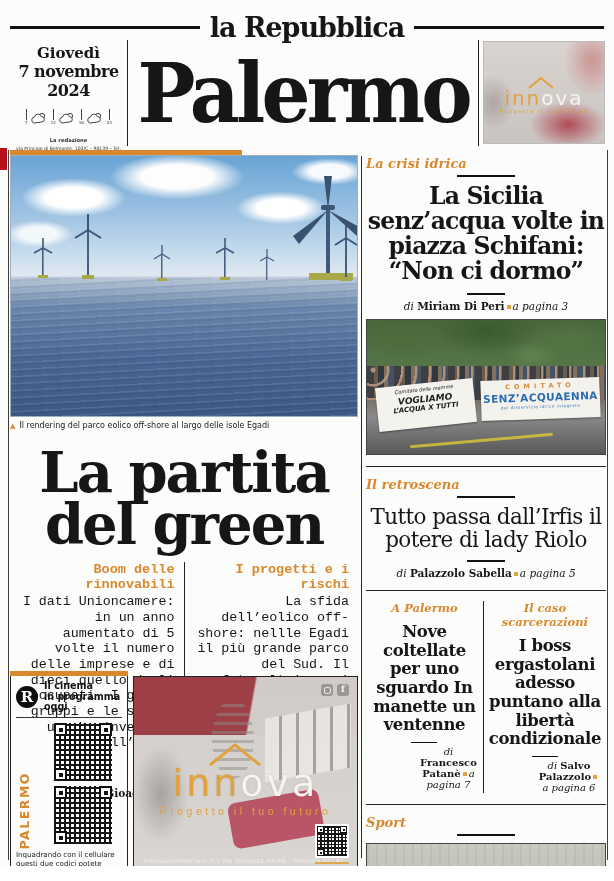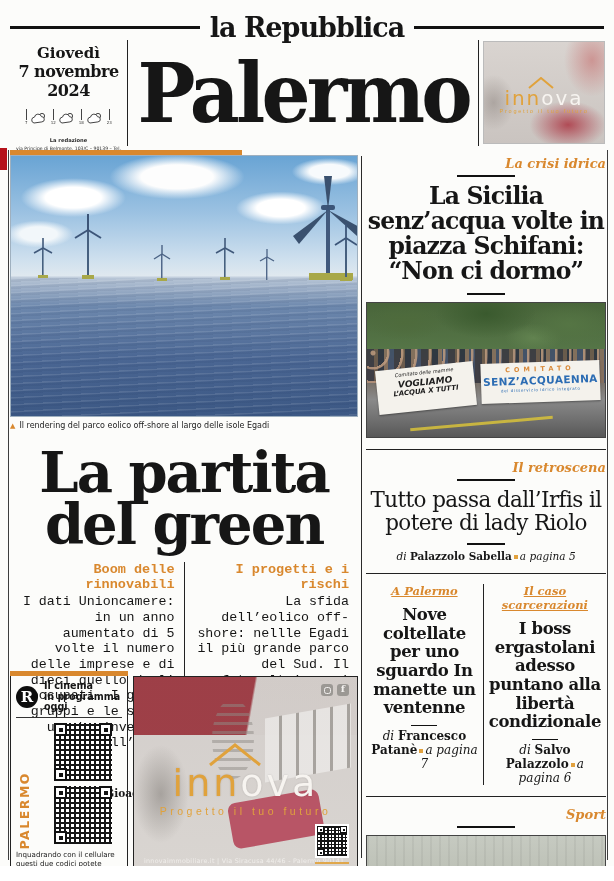--- a/index.html
+++ b/index.html
@@ -70,21 +70,21 @@
   .byline-block { text-align: center; }
   .byline-rule { width: 38px; height: 2px; background: #111; margin: 0 auto 5px; }
   .byline { font-size: 10.5px; }
   .by-prefix, .by-page { font-style: italic; }
   .by-name { font-weight: bold; }
   .by-dot { display: inline-block; width: 4px; height: 4px; background: #e2a23e; margin: 0 2px 1px; }
   .lead .byline-block { margin-top: 13px; }
 
   
   .right-col { position: absolute; left: 366px; top: 156px; width: 240px; }
-  .kicker-wrap { text-align: right; }
+  .kicker-wrap { text-align: left; }
   .kicker { color: #d9882e; font-style: italic; font-weight: bold; font-size: 13px; }
   .kicker-rule { width: 58px; height: 1.5px; background: #111; margin: 4px auto 0; }
   .h-main { margin-top: 7px; text-align: center; font-weight: bold; font-size: 23.5px; line-height: 1.07; letter-spacing: -0.8px; }
   .right-col .byline-block { margin-top: 9px; }
   .protest-photo { position: relative; width: 240px; height: 136px; margin-top: 7px; overflow: hidden; border: 1px solid #444;
     background:
       radial-gradient(56px 26px at 16% 14%, #4e6b3c, transparent 72%),
       radial-gradient(70px 34px at 50% 8%, #3a5a2e, transparent 72%),
       radial-gradient(64px 30px at 85% 16%, #557544, transparent 72%),
       radial-gradient(40px 20px at 70% 26%, #628350, transparent 72%),
@@ -101,23 +101,23 @@
   .banner-right { left: 48%; top: 44%; width: 50%; height: 30%; transform: rotate(-2deg); font-family: "DejaVu Sans", sans-serif; padding-top: 3px; }
   .banner-right .br1 { color: #d98a3a; font-size: 6.5px; font-weight: bold; letter-spacing: 4px; }
   .banner-right .br2 { color: #2b6cb3; font-size: 10.5px; font-weight: bold; letter-spacing: .4px; margin-top: 1px; }
   .banner-right .br3 { color: #2b6cb3; font-size: 4px; letter-spacing: .6px; margin-top: 1px; }
   .road-line { position: absolute; left: 18%; bottom: 9%; width: 60%; height: 3px; background: #d8c23a; transform: rotate(-5deg); opacity: .85; }
   .hdiv { height: 1px; background: #222; margin: 11px 0 10px; }
   .h-sub { text-align: center; font-weight: normal; font-size: 21.5px; line-height: 1.08; letter-spacing: -0.6px; margin-top: 7px; }
   .mini-row { display: flex; margin-top: 2px; }
   .mini { flex: 1; text-align: center; padding: 0 5px; }
   .mini:first-child { border-right: 1px solid #222; }
-  .mini .kicker { font-size: 11.5px; text-decoration: underline; }
+  .mini .kicker { font-size: 11.5px; }
   .mini-h { font-weight: bold; font-size: 16.5px; line-height: 1.13; letter-spacing: -0.4px; margin-top: 8px; }
-  .mini .byline { font-size: 12px; }
+  .mini .byline { font-size: 10px; margin-left: 48px; }
   .mini .byline-rule { width: 26px; height: 1.5px; margin-bottom: 3px; }
   .mini .byline-block { margin-top: 7px; }
   .sport-photo { position: relative; width: 240px; height: 123px; margin-top: 7px; overflow: hidden; border: 1px solid #444;
     background: linear-gradient(#c6cac1 0%, #b4b8ac 58%, #9aa68c 74%, #7c9268 86%, #6d8a5c 100%); }
   .sport-photo .fence { position: absolute; inset: 0; background: repeating-linear-gradient(90deg, rgba(40,40,40,.06) 0 2px, transparent 2px 9px); }
 
   
   .cinema { position: absolute; left: 10px; top: 671px; width: 118px; height: 203px; font-family: "DejaVu Sans", sans-serif; }
   .cinema-orange { height: 5px; background: #d9882e; }
   .cinema-inner { position: relative; height: 198px; border: 1px solid #222; border-top: none; padding: 5px 5px 4px; }
@@ -327,20 +327,21 @@
   <div class="right-col">
 
     <div>
       <div class="kicker-wrap">
         <div class="kicker">La crisi idrica</div>
         <div class="kicker-rule"></div>
       </div>
       <div class="h-main">La Sicilia senz’acqua volte in piazza Schifani: “Non ci dormo”</div>
       <div class="byline-block">
         <div class="byline-rule"></div>
+        <div class="byline"><span class="by-prefix">di</span> <span class="by-name">Miriam Di Peri</span><span class="by-dot"></span><span class="by-page">a pagina 3</span></div>
       </div>
       <div class="protest-photo">
         <div class="crowd"></div>
         <div class="banner banner-left">
           <div class="bl1">Comitato delle mamme</div>
           <div class="bl2">VOGLIAMO</div>
           <div class="bl3">L’ACQUA X TUTTI</div>
         </div>
         <div class="banner banner-right">
           <div class="br1">COMITATO</div>

